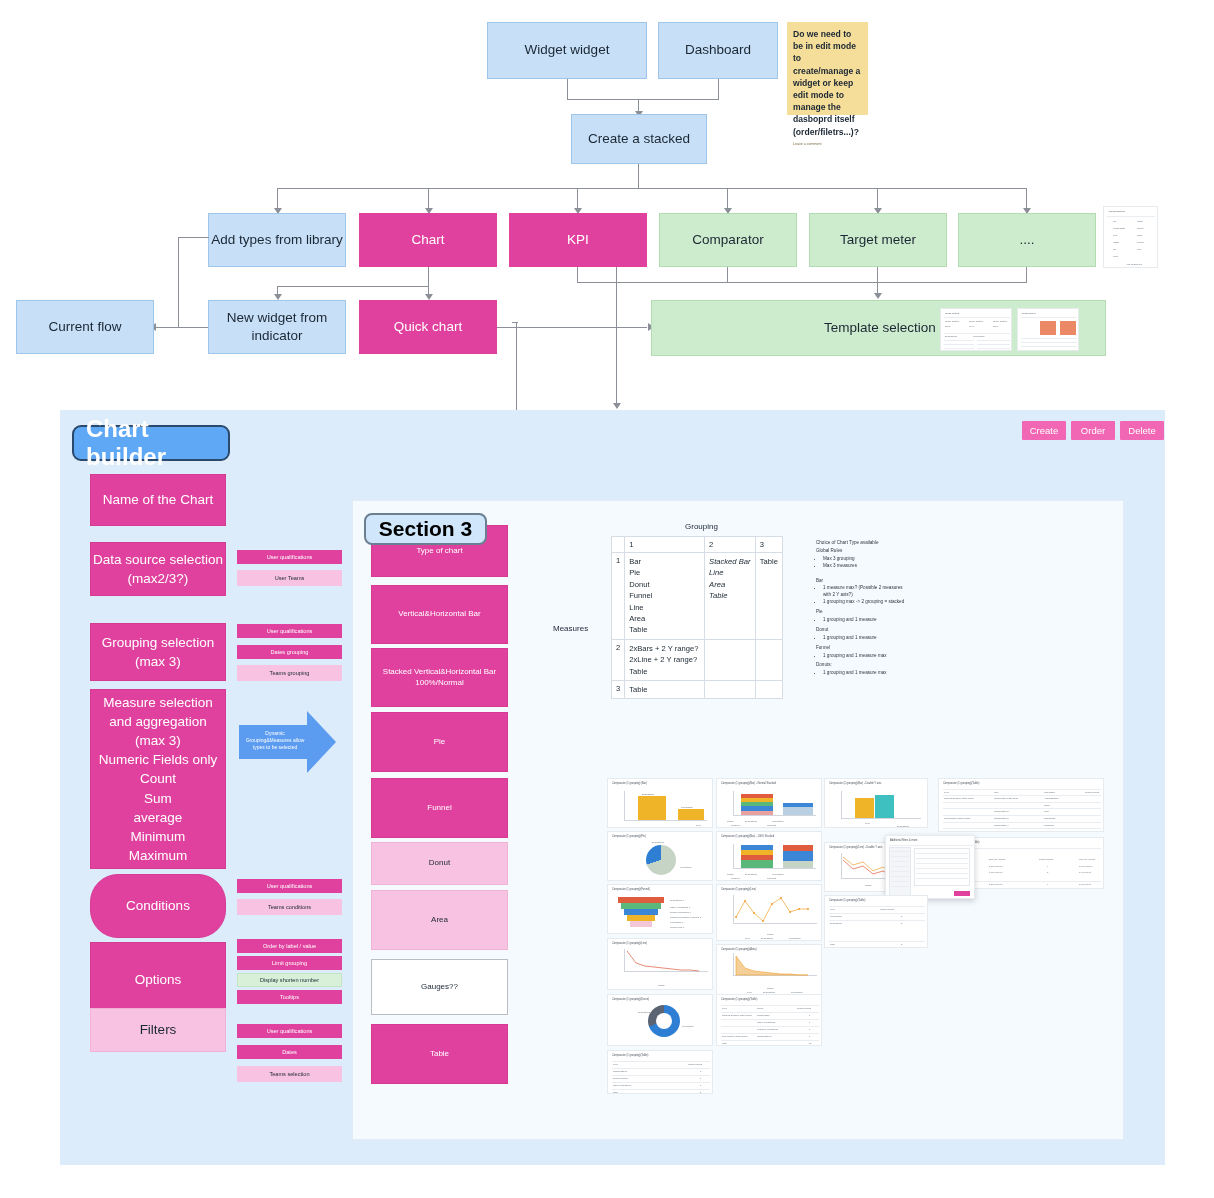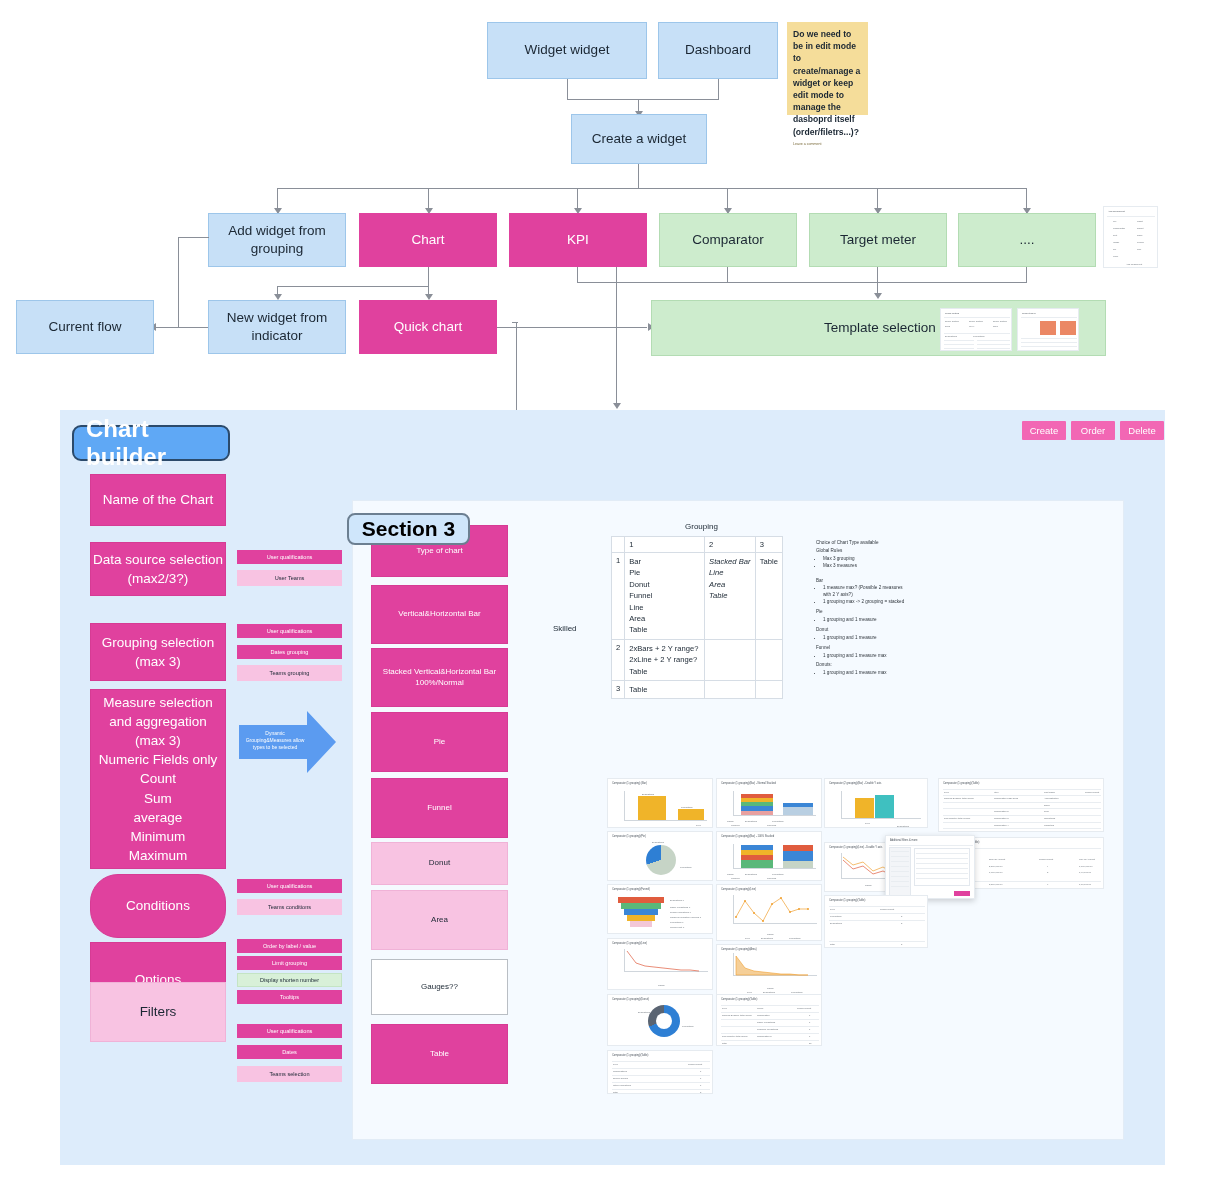--- a/index.html
+++ b/index.html
@@ -147,40 +147,40 @@
   <div><span>Do we need to be in edit mode to create/manage a widget or keep edit mode to manage the dasboprd itself (order/filetrs...)?</span><span class="sig">Leave a comment</span></div>
 </div>
 
 <div class="ln lv" style="left:567px;top:79px;height:20px;"></div>
 <div class="ln lv" style="left:718px;top:79px;height:20px;"></div>
 <div class="ln lh" style="left:567px;top:99px;width:152px;"></div>
 <div class="ln lv" style="left:638px;top:99px;height:14px;"></div>
 <div class="arrow" style="left:635px;top:111px;"></div>
 
 <div class="fbox blue" id="b-create-widget" style="left:571px;top:114px;width:136px;height:50px;">
-  <span>Create a widget</span>
+  <span>Create a stacked</span>
 </div>
 
 <div class="ln lv" style="left:638px;top:164px;height:24px;"></div>
 <div class="ln lh" style="left:277px;top:188px;width:750px;"></div>
 <div class="ln lv" style="left:277px;top:188px;height:25px;"></div>
 <div class="arrow" style="left:274px;top:208px;"></div>
 <div class="ln lv" style="left:428px;top:188px;height:25px;"></div>
 <div class="arrow" style="left:425px;top:208px;"></div>
 <div class="ln lv" style="left:577px;top:188px;height:25px;"></div>
 <div class="arrow" style="left:574px;top:208px;"></div>
 <div class="ln lv" style="left:727px;top:188px;height:25px;"></div>
 <div class="arrow" style="left:724px;top:208px;"></div>
 <div class="ln lv" style="left:877px;top:188px;height:25px;"></div>
 <div class="arrow" style="left:874px;top:208px;"></div>
 <div class="ln lv" style="left:1026px;top:188px;height:25px;"></div>
 <div class="arrow" style="left:1023px;top:208px;"></div>
 
 <div class="fbox blue" style="left:208px;top:213px;width:138px;height:54px;">
-  <span>Add widget from grouping</span>
+  <span>Add types from library</span>
 </div>
 <div class="fbox pinkf" style="left:359px;top:213px;width:138px;height:54px;">
   <span>Chart</span>
 </div>
 <div class="fbox pinkf" style="left:509px;top:213px;width:138px;height:54px;">
   <span>KPI</span>
 </div>
 <div class="fbox greenf" style="left:659px;top:213px;width:138px;height:54px;">
   <span>Comparator</span>
 </div>
@@ -365,21 +365,21 @@
 <div class="chip dark" style="left:237px;top:956px;width:105px;height:14px;">
   <span>Limit grouping</span>
 </div>
 <div class="chip green" style="left:237px;top:973px;width:105px;height:14px;">
   <span>Display shorten number</span>
 </div>
 <div class="chip dark" style="left:237px;top:990px;width:105px;height:14px;">
   <span>Tooltips</span>
 </div>
 
-<div class="lblock lightpink" style="left:90px;top:982px;width:136px;height:60px;">
+<div class="lblock lightpink" style="left:90px;top:1008px;width:136px;height:44px;">
   <span>Filters</span>
 </div>
 <div class="chip dark" style="left:237px;top:1024px;width:105px;height:14px;">
   <span>User qualifications</span>
 </div>
 <div class="chip dark" style="left:237px;top:1045px;width:105px;height:14px;">
   <span>Dates</span>
 </div>
 <div class="chip light" style="left:237px;top:1066px;width:105px;height:16px;">
   <span>Teams selection</span>
@@ -406,27 +406,27 @@
 <div class="ctype light" style="left:371px;top:890px;width:137px;height:60px;">
   <span>Area</span>
 </div>
 <div class="ctype white" style="left:371px;top:959px;width:137px;height:56px;">
   <span>Gauges??</span>
 </div>
 <div class="ctype dark" style="left:371px;top:1024px;width:137px;height:60px;">
   <span>Table</span>
 </div>
 
-<div class="tag light" style="left:347px;top:513px;width:123px;height:32px;border-radius:8px;">
+<div class="tag light" style="left:364px;top:513px;width:123px;height:32px;border-radius:8px;">
   <span>Section 3</span>
 </div>
 
 <div id="matrix-wrap">
   <div id="matrix-title">Grouping</div>
-  <div id="matrix-rowlabel">Skilled</div>
+  <div id="matrix-rowlabel">Measures</div>
   <table class="matrix">
     <tbody>
         <tr>
       <th class="idx"></th>
       <th class="c1">1</th>
       <th class="c2">2</th>
       <th class="c3">3</th>
     </tr>
     <tr>
       <td class="idx">1</td>

